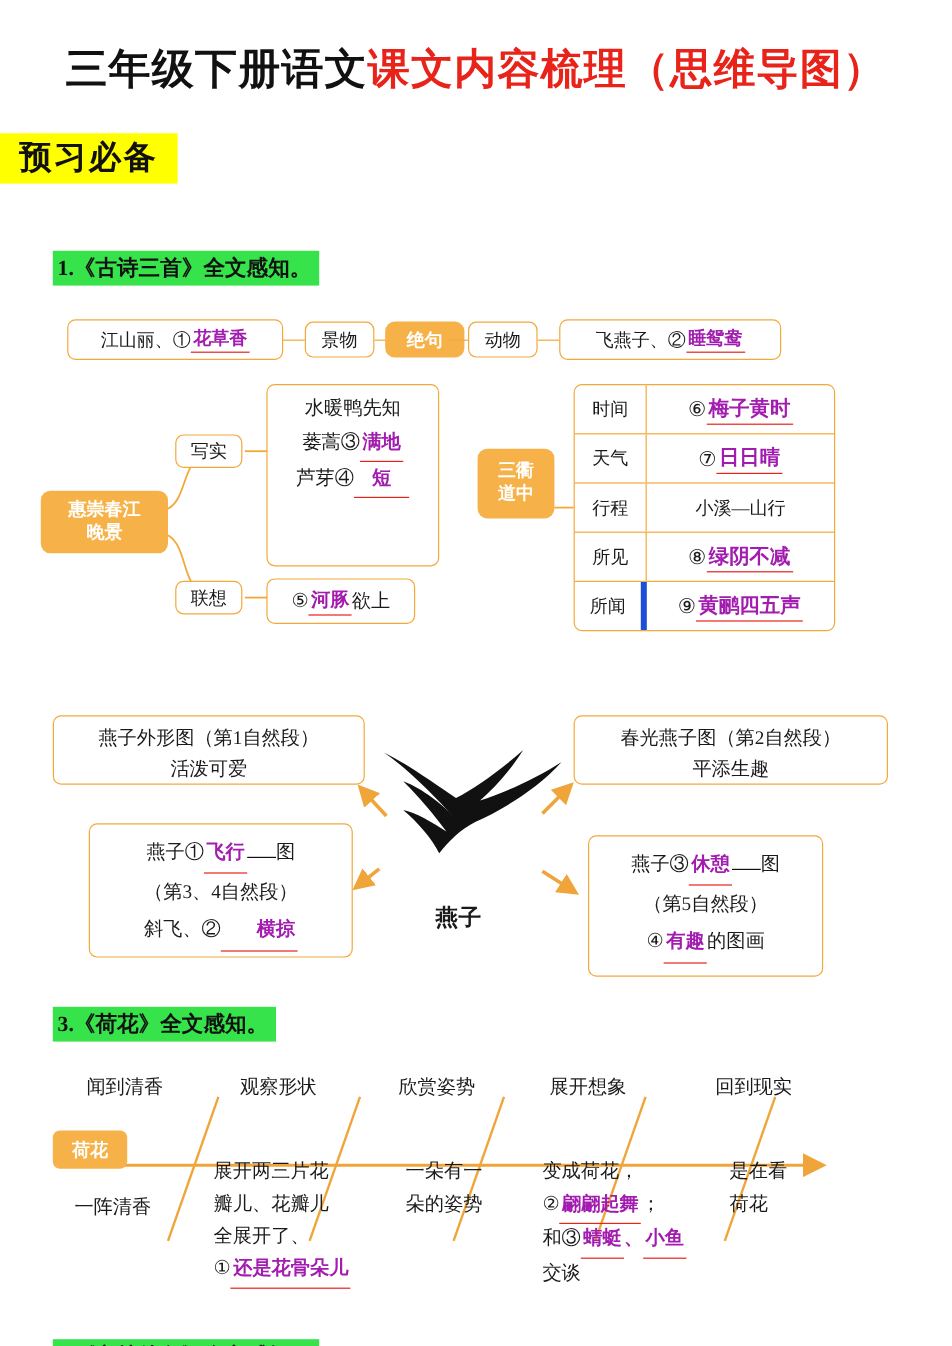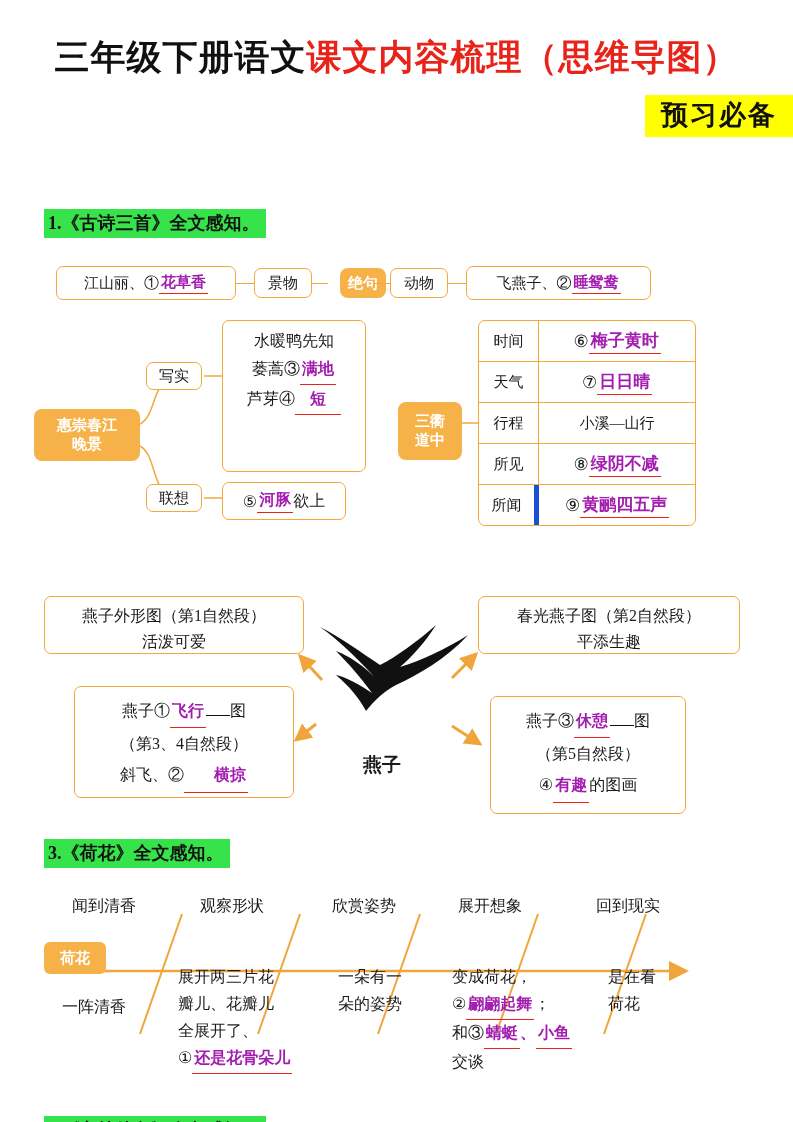--- a/index.html
+++ b/index.html
@@ -18,21 +18,21 @@
   .title-row {
     text-align: center;
     margin-top: 34px;
     font-size: 35px;
     font-weight: bold;
     letter-spacing: 1px;
     white-space: nowrap;
   }
   .title-black { color: #111; }
   .title-red { color: #e8231a; }
-  .subtitle-wrap { text-align:right; margin-top: 14px; }
+  .subtitle-wrap { text-align:left; margin-top: 30px; }
   .subtitle {
     display:inline-block;
     background: #ffff00;
     font-size: 27px;
     font-weight: bold;
     padding: 2px 16px 4px 16px;
     color:#111;
     letter-spacing: 2px;
   }
 
@@ -90,21 +90,21 @@
 
   <div class="sec-head sec-head-pos" style="left:44px; top:175px;">1.《古诗三首》全文感知。</div>
 
   <div class="abs box" style="left:56px; top:232px; width:180px; height:34px;">
     <span>江山丽、①</span>
       <span class="red ul">花草香</span>
   </div>
   <div class="line hline" style="left:236px; top:249px; width:18px;"></div>
   <div class="abs box" style="left:254px; top:234px; width:58px; height:30px;">景物</div>
   <div class="line hline" style="left:312px; top:249px; width:16px;"></div>
-  <div class="abs orange-fill" style="left:340px; top:234px; width:46px; height:30px;">绝句</div>
+  <div class="abs orange-fill" style="left:321px; top:234px; width:66px; height:30px;">绝句</div>
   <div class="line hline" style="left:374px; top:249px; width:16px;"></div>
   <div class="abs box" style="left:390px; top:234px; width:58px; height:30px;">动物</div>
   <div class="line hline" style="left:448px; top:249px; width:18px;"></div>
   <div class="abs box" style="left:466px; top:232px; width:185px; height:34px;">
     <span>飞燕子、②</span>
       <span class="red ul">睡鸳鸯</span>
   </div>
 
   <div class="abs orange-fill" style="left:34px; top:375px; width:106px; height:52px; flex-direction:column; line-height:1.25;">
     <span>惠崇春江</span>
@@ -129,21 +129,21 @@
     </div>
   </div>
 
   <div class="abs box" style="left:146px; top:450px; width:56px; height:28px;">联想</div>
   <div class="abs box" style="left:222px; top:448px; width:124px; height:38px; font-size:16px;">
     <span>⑤</span>
       <span class="red ul">河豚</span>
       <span>欲上</span>
   </div>
 
-  <div class="abs orange-fill" style="left:398px; top:368px; width:64px; height:58px; flex-direction:column; line-height:1.3;justify-content:center;">
+  <div class="abs orange-fill" style="left:398px; top:340px; width:64px; height:58px; flex-direction:column; line-height:1.3;justify-content:center;">
     <span>三衢</span>
     <span>道中</span>
   </div>
   <svg style="left:0; top:0; width:793px; height:1122px;">
     <path d="M462,389 L478,389" stroke="#f3a83a" stroke-width="1.5" fill="none"></path>
   </svg>
 
   <div class="abs" style="left:478px; top:286px; width:218px; height:206px; border:1px solid #f3a83a; border-radius:7px; background:#fff; overflow:hidden;">
     <div style="display:flex; height:41px; border-bottom:1px solid #f3a83a;">
       <div style="width:60px; border-right:1px solid #f3a83a; display:flex;align-items:center;justify-content:center;font-size:15px;">时间</div>

